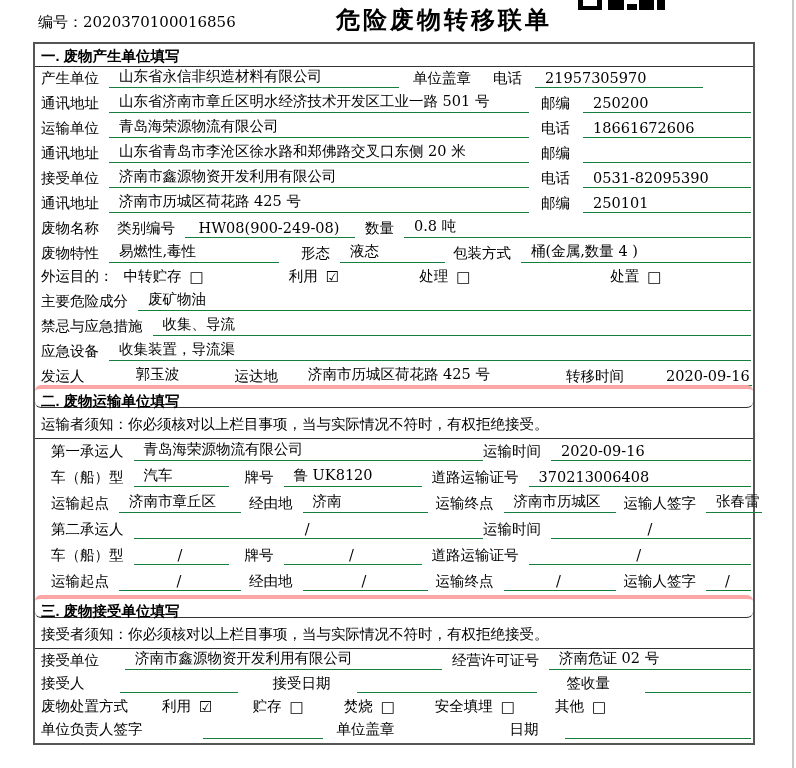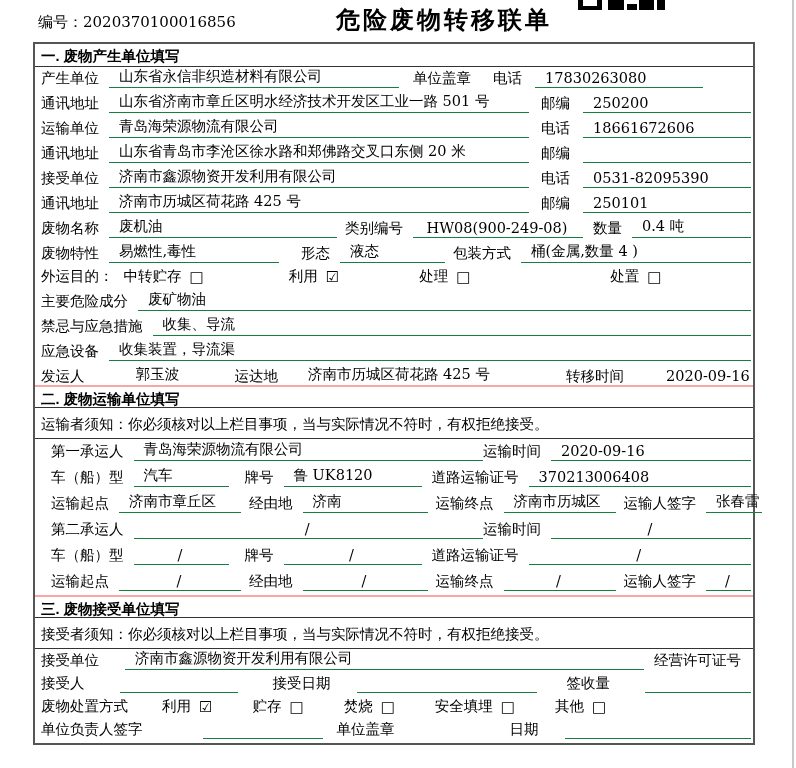--- a/index.html
+++ b/index.html
@@ -27,21 +27,21 @@
   .formbox{
     position:absolute;left:33px;top:42px;width:722px;height:703px;
     box-sizing:border-box;border:2px solid #555;
     display:flex;flex-direction:column;
   }
   .sec-hd{
     height:23px;box-sizing:border-box;border-bottom:1px solid #333;
     font-family:"Liberation Sans","DejaVu Sans",sans-serif;
     font-weight:bold;font-size:14.5px;padding:3px 0 12px 6px;flex:none;
   }
-  .bt{border-top:2px solid #fca5a5;}
+  .bt{border-top:4px solid #fca5a5;border-radius:6px;}
   .notice{
     height:31px;box-sizing:border-box;border-bottom:1px solid #333;
     font-size:14.5px;padding:7px 0 0 6px;flex:none;white-space:nowrap;
   }
   .sec-body{display:flex;flex-direction:column;padding:0 2px 0 6px;box-sizing:border-box;flex:none;}
   #body1{height:318px;}
   #body2{height:156px;padding-left:16px;}
   #body3{flex:1;}
   .row{flex:1;display:flex;align-items:flex-end;padding-bottom:4px;font-size:14.5px;white-space:nowrap;}
   .lbl{margin-right:10px;flex:none;}
@@ -81,21 +81,21 @@
 <div class="formbox">
 
   <div class="sec-hd">一. 废物产生单位填写</div>
   <div class="sec-body" id="body1">
 
     <div class="row">
       <span class="lbl">产生单位</span>
       <span class="u w290">山东省永信非织造材料有限公司</span>
       <span class="lbl ml14">单位盖章</span>
       <span class="rcol-lbl mlauto">电话</span>
-      <span class="u w168">17830263080</span>
+      <span class="u w168">21957305970</span>
     </div>
 
     <div class="row">
       <span class="lbl">通讯地址</span>
       <span class="u grow">山东省济南市章丘区明水经济技术开发区工业一路 501 号</span>
       <span class="rcol-lbl">邮编</span>
       <span class="u w168">250200</span>
     </div>
 
     <div class="row">
@@ -121,25 +121,24 @@
 
     <div class="row">
       <span class="lbl">通讯地址</span>
       <span class="u grow">济南市历城区荷花路 425 号</span>
       <span class="rcol-lbl">邮编</span>
       <span class="u w168">250101</span>
     </div>
 
     <div class="row">
       <span class="lbl">废物名称</span>
-      <span class="u w228">废机油</span>
       <span class="lbl ml8">类别编号</span>
       <span class="u w170 tc">HW08(900-249-08)</span>
       <span class="lbl ml10">数量</span>
-      <span class="u grow">0.4 吨</span>
+      <span class="u grow">0.8 吨</span>
     </div>
 
     <div class="row">
       <span class="lbl">废物特性</span>
       <span class="u w170">易燃性,毒性</span>
       <span class="lbl ml6">形态</span>
       <span class="u w105">液态</span>
       <span class="lbl ml8">包装方式</span>
       <span class="u grow">桶(金属,数量  4 )</span>
     </div>
@@ -241,20 +240,21 @@
   </div>
 
   <div class="sec-hd bt">三. 废物接受单位填写</div>
   <div class="notice">接受者须知：你必须核对以上栏目事项，当与实际情况不符时，有权拒绝接受。</div>
   <div class="sec-body" id="body3">
 
     <div class="row">
       <span class="lbl">接受单位</span>
       <span class="u grow ml16">济南市鑫源物资开发利用有限公司</span>
       <span class="lbl ml10">经营许可证号</span>
+      <span class="u w202">济南危证 02 号</span>
     </div>
 
     <div class="row">
       <span class="lbl">接受人</span>
       <span class="u w118 ml25"></span>
       <span class="lbl ml35">接受日期</span>
       <span class="u w180 ml16"></span>
       <span class="lbl ml30">签收量</span>
       <span class="u grow ml25"></span>
     </div>

